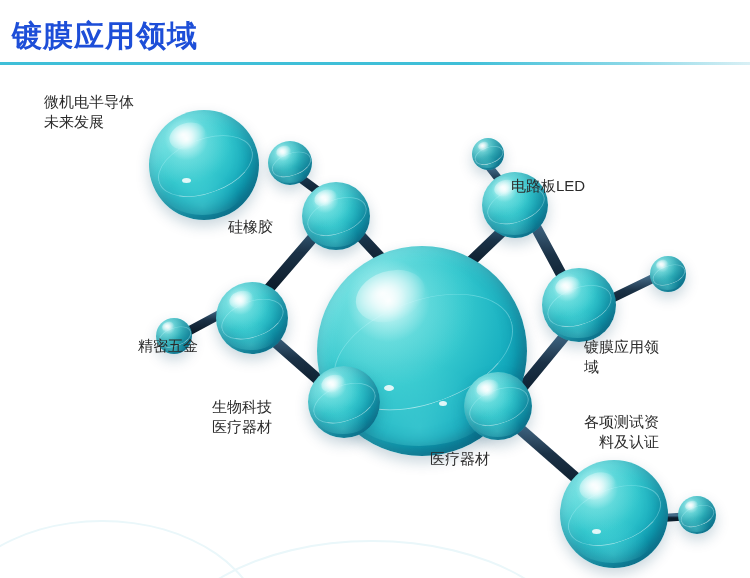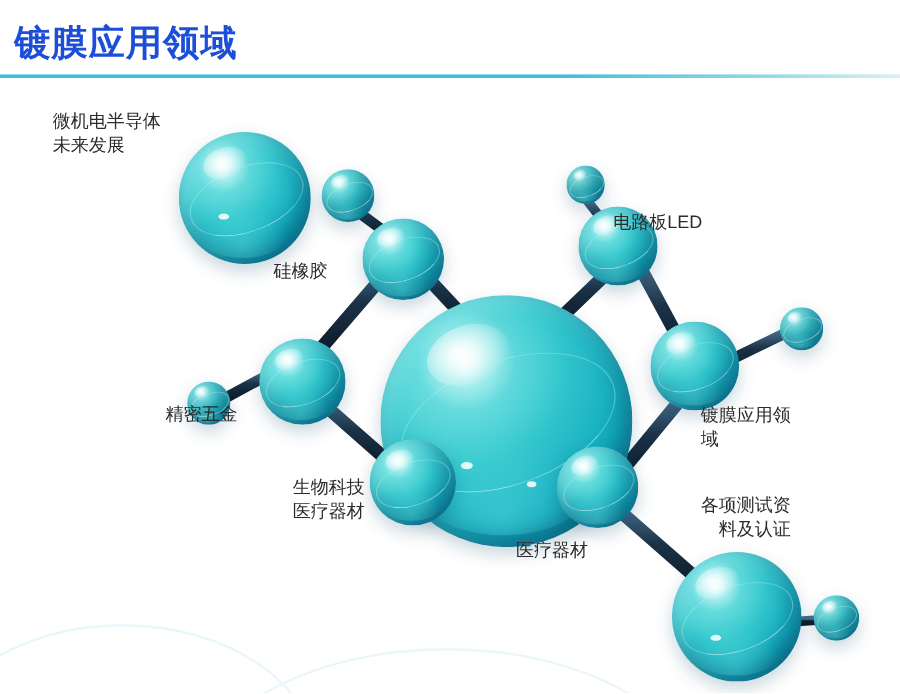--- a/index.html
+++ b/index.html
@@ -251,19 +251,19 @@
     <div class="atom" style="left:666px; top:436px; width:38px; height:38px;">
       <span class="ring"></span>
     </div>
 
     <div class="label" style="left:32px; top:32px;">微机电半导体
 未来发展</div>
     <div class="label" style="left:216px; top:157px;">硅橡胶</div>
     <div class="label" style="left:499px; top:116px;">电路板LED</div>
     <div class="label" style="left:126px; top:228px;margin-top:48px;">精密五金</div>
     <div class="label" style="left:572px; top:277px;">镀膜应用领域</div>
-    <div class="label" style="left:200px; top:337px;margin-left:32px;">生物科技
+    <div class="label" style="left:200px; top:337px;">生物科技
 医疗器材</div>
     <div class="label" style="left:418px; top:389px;">医疗器材</div>
     <div class="label" style="left:560px; top:352px;text-align:right;">各项测试资料及认证</div>
 
   </div>
 </div>
 
 </body></html>

